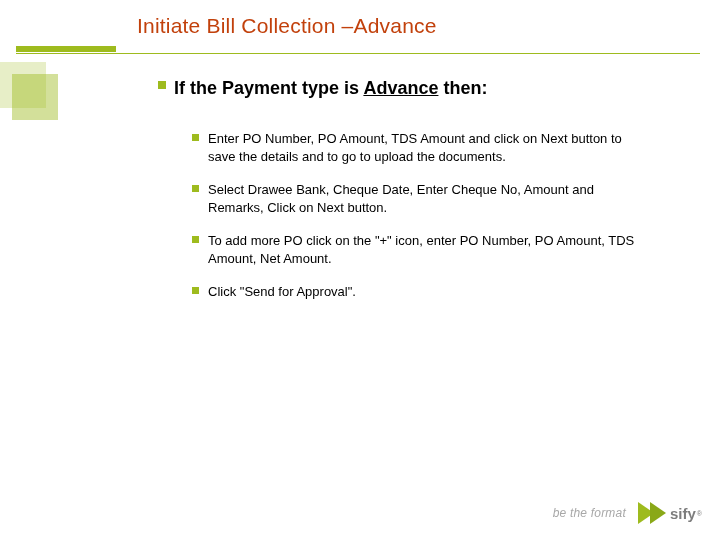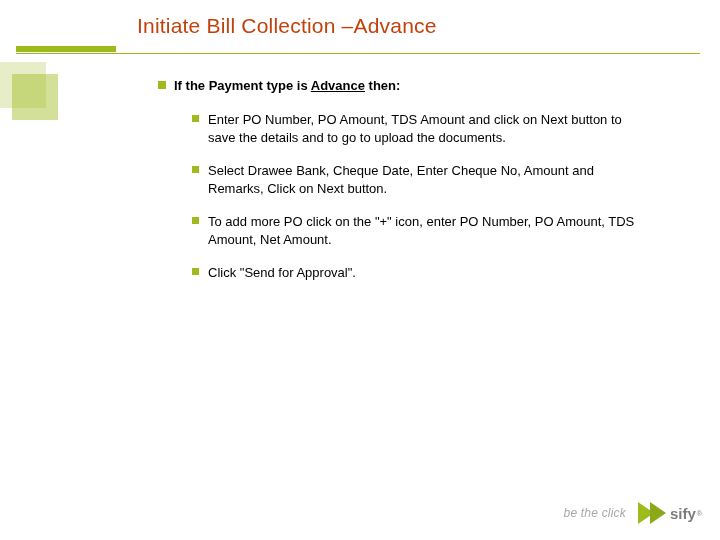--- a/index.html
+++ b/index.html
@@ -55,23 +55,23 @@
     opacity: 0.45;
   }
   .content {
     position: absolute;
     top: 78px;
     left: 158px;
     right: 70px;
     color: #000;
   }
   .lvl1 {
-    font-size: 13px;
+    font-size: 18px;
     font-weight: bold;
-    margin-bottom: 18px;
+    margin-bottom: 31px;
     position: relative;
     padding-left: 16px;
   }
   .lvl1::before {
     content: "";
     position: absolute;
     left: 0;
     top: 3px;
     width: 8px;
     height: 8px;
@@ -155,21 +155,21 @@
   </div>
   <div class="lvl2-wrap">
     <div class="lvl2">Enter PO Number, PO Amount, TDS Amount and click on Next button to save the details and to go to upload the documents.</div>
     <div class="lvl2">Select Drawee Bank, Cheque Date, Enter Cheque No, Amount and Remarks, Click on Next button.</div>
     <div class="lvl2">To add more PO click on the "+" icon, enter PO Number, PO Amount, TDS Amount, Net Amount.</div>
     <div class="lvl2">Click "Send for Approval".</div>
   </div>
 </div>
 
 <div class="footer">
-  <div class="tagline">be the click</div>
+  <div class="tagline">be the format</div>
   <div class="logo">
     <svg width="40" height="30" viewBox="0 0 40 30">
       <path d="M2 4 L18 15 L2 26 Z" fill="#9ebb1e"></path>
       <path d="M14 4 L30 15 L14 26 Z" fill="#8aa818"></path>
     </svg>
     <span class="word">sify</span>
       <span class="reg">®</span>
   </div>
 </div>
 

